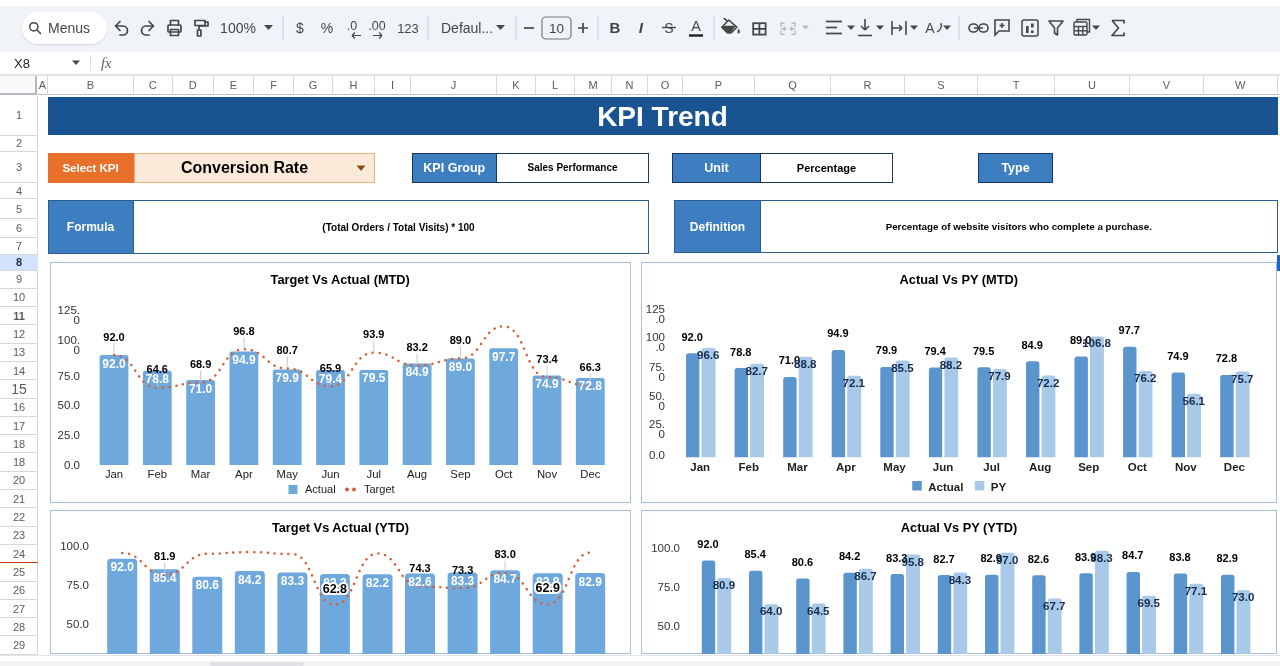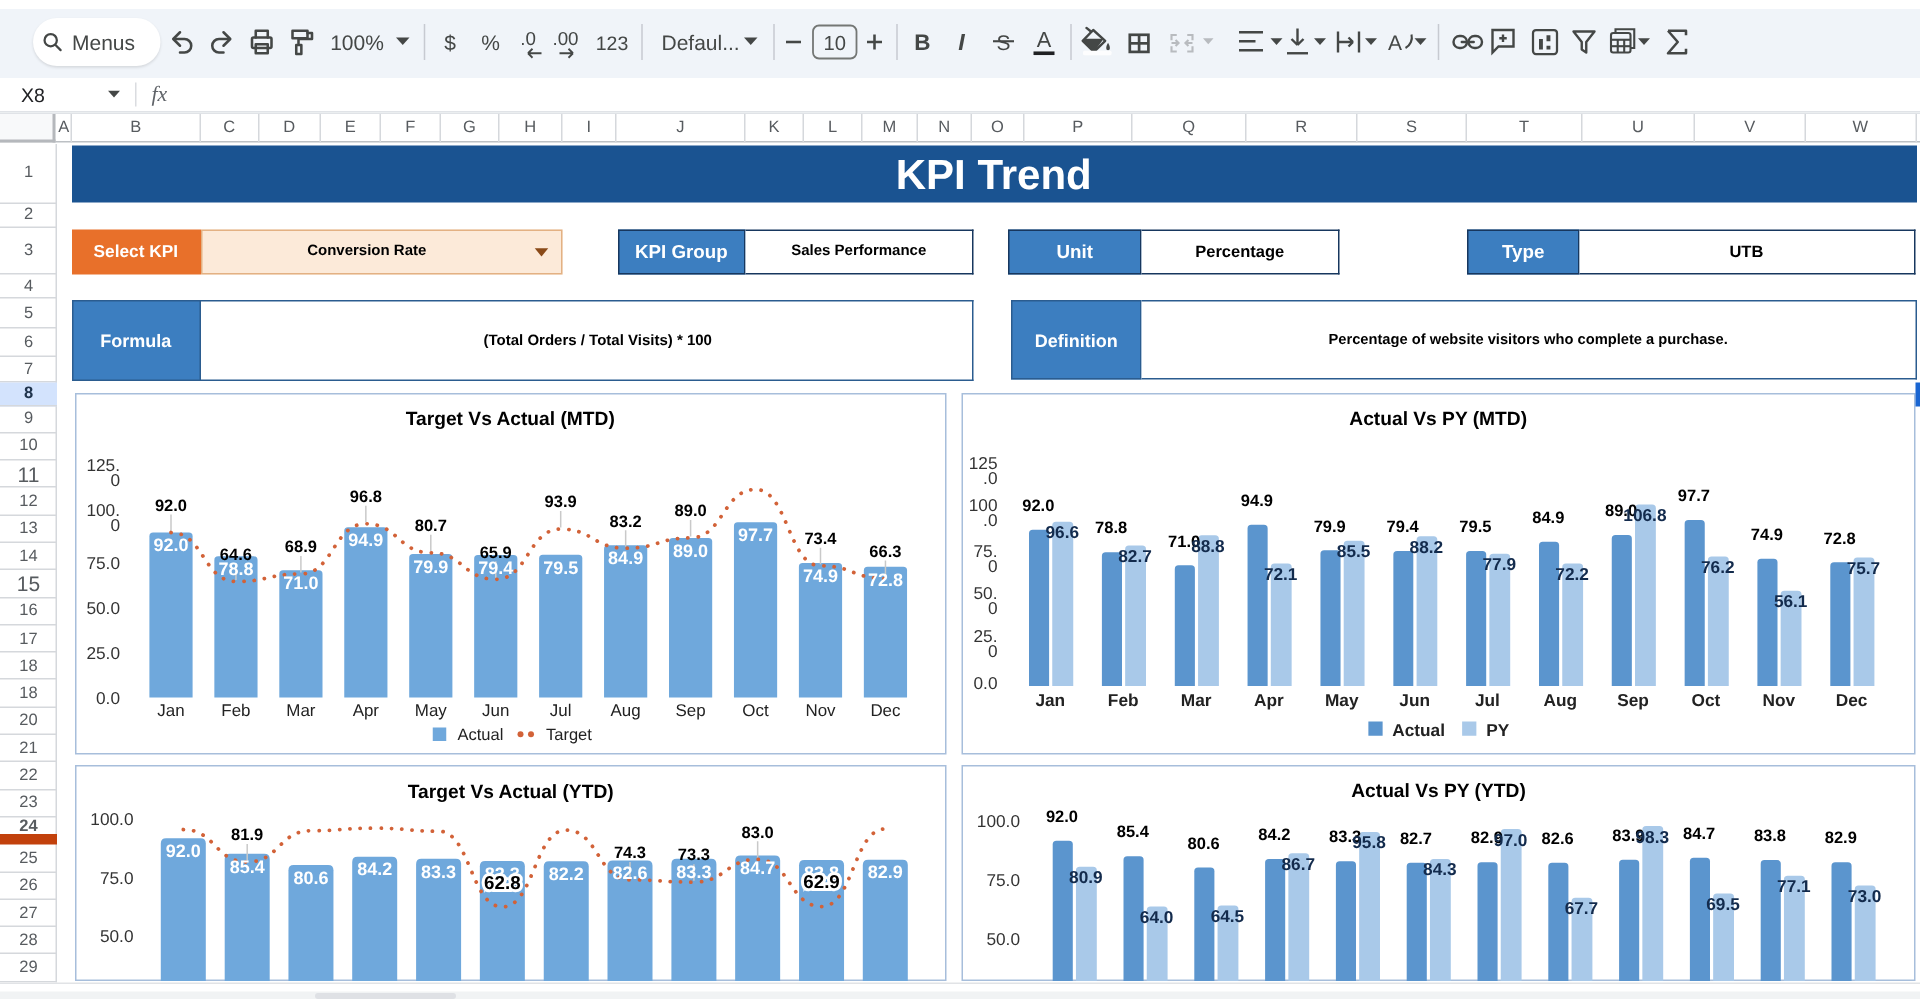--- a/index.html
+++ b/index.html
@@ -154,51 +154,50 @@
 <div class="abs" style="left:0;top:96px;width:38px;height:39.5px;background:transparent;border-bottom:1px solid #d5d8dc;font-size:11px;color:#575b5f;font-weight:normal;display:flex;align-items:center;justify-content:center">1</div>
 <div class="abs" style="left:0;top:135.5px;width:38px;height:16.8px;background:transparent;border-bottom:1px solid #d5d8dc;font-size:11px;color:#575b5f;font-weight:normal;display:flex;align-items:center;justify-content:center">2</div>
 <div class="abs" style="left:0;top:152.3px;width:38px;height:30.9px;background:transparent;border-bottom:1px solid #d5d8dc;font-size:11px;color:#575b5f;font-weight:normal;display:flex;align-items:center;justify-content:center">3</div>
 <div class="abs" style="left:0;top:183.2px;width:38px;height:16.3px;background:transparent;border-bottom:1px solid #d5d8dc;font-size:11px;color:#575b5f;font-weight:normal;display:flex;align-items:center;justify-content:center">4</div>
 <div class="abs" style="left:0;top:199.5px;width:38px;height:19.8px;background:transparent;border-bottom:1px solid #d5d8dc;font-size:11px;color:#575b5f;font-weight:normal;display:flex;align-items:center;justify-content:center">5</div>
 <div class="abs" style="left:0;top:219.3px;width:38px;height:19.2px;background:transparent;border-bottom:1px solid #d5d8dc;font-size:11px;color:#575b5f;font-weight:normal;display:flex;align-items:center;justify-content:center">6</div>
 <div class="abs" style="left:0;top:238.5px;width:38px;height:16.0px;background:transparent;border-bottom:1px solid #d5d8dc;font-size:11px;color:#575b5f;font-weight:normal;display:flex;align-items:center;justify-content:center">7</div>
 <div class="abs" style="left:0;top:254.5px;width:38px;height:16.0px;background:#d3e3fd;border-bottom:1px solid #d5d8dc;font-size:11px;color:#20344d;font-weight:bold;display:flex;align-items:center;justify-content:center">8</div>
 <div class="abs" style="left:0;top:270.5px;width:38px;height:18.3px;background:transparent;border-bottom:1px solid #d5d8dc;font-size:11px;color:#575b5f;font-weight:normal;display:flex;align-items:center;justify-content:center">9</div>
 <div class="abs" style="left:0;top:288.8px;width:38px;height:18.3px;background:transparent;border-bottom:1px solid #d5d8dc;font-size:11px;color:#575b5f;font-weight:normal;display:flex;align-items:center;justify-content:center">10</div>
-<div class="abs" style="left:0;top:307.1px;width:38px;height:18.3px;background:transparent;border-bottom:1px solid #d5d8dc;font-size:14px;color:#575b5f;font-weight:normal;display:flex;align-items:center;justify-content:center">11</div>
+<div class="abs" style="left:0;top:307.1px;width:38px;height:18.3px;background:transparent;border-bottom:1px solid #d5d8dc;font-size:11px;color:#575b5f;font-weight:bold;display:flex;align-items:center;justify-content:center">11</div>
 <div class="abs" style="left:0;top:325.4px;width:38px;height:18.3px;background:transparent;border-bottom:1px solid #d5d8dc;font-size:11px;color:#575b5f;font-weight:normal;display:flex;align-items:center;justify-content:center">12</div>
 <div class="abs" style="left:0;top:343.7px;width:38px;height:18.3px;background:transparent;border-bottom:1px solid #d5d8dc;font-size:11px;color:#575b5f;font-weight:normal;display:flex;align-items:center;justify-content:center">13</div>
 <div class="abs" style="left:0;top:362.0px;width:38px;height:18.3px;background:transparent;border-bottom:1px solid #d5d8dc;font-size:11px;color:#575b5f;font-weight:normal;display:flex;align-items:center;justify-content:center">14</div>
 <div class="abs" style="left:0;top:380.3px;width:38px;height:18.3px;background:transparent;border-bottom:1px solid #d5d8dc;font-size:14px;color:#575b5f;font-weight:normal;display:flex;align-items:center;justify-content:center">15</div>
 <div class="abs" style="left:0;top:398.6px;width:38px;height:18.3px;background:transparent;border-bottom:1px solid #d5d8dc;font-size:11px;color:#575b5f;font-weight:normal;display:flex;align-items:center;justify-content:center">16</div>
 <div class="abs" style="left:0;top:416.9px;width:38px;height:18.3px;background:transparent;border-bottom:1px solid #d5d8dc;font-size:11px;color:#575b5f;font-weight:normal;display:flex;align-items:center;justify-content:center">17</div>
 <div class="abs" style="left:0;top:435.20000000000005px;width:38px;height:18.3px;background:transparent;border-bottom:1px solid #d5d8dc;font-size:11px;color:#575b5f;font-weight:normal;display:flex;align-items:center;justify-content:center">18</div>
 <div class="abs" style="left:0;top:453.5px;width:38px;height:18.3px;background:transparent;border-bottom:1px solid #d5d8dc;font-size:11px;color:#575b5f;font-weight:normal;display:flex;align-items:center;justify-content:center">18</div>
 <div class="abs" style="left:0;top:471.8px;width:38px;height:18.3px;background:transparent;border-bottom:1px solid #d5d8dc;font-size:11px;color:#575b5f;font-weight:normal;display:flex;align-items:center;justify-content:center">20</div>
 <div class="abs" style="left:0;top:490.1px;width:38px;height:18.3px;background:transparent;border-bottom:1px solid #d5d8dc;font-size:11px;color:#575b5f;font-weight:normal;display:flex;align-items:center;justify-content:center">21</div>
 <div class="abs" style="left:0;top:508.4px;width:38px;height:18.3px;background:transparent;border-bottom:1px solid #d5d8dc;font-size:11px;color:#575b5f;font-weight:normal;display:flex;align-items:center;justify-content:center">22</div>
 <div class="abs" style="left:0;top:526.7px;width:38px;height:18.3px;background:transparent;border-bottom:1px solid #d5d8dc;font-size:11px;color:#575b5f;font-weight:normal;display:flex;align-items:center;justify-content:center">23</div>
-<div class="abs" style="left:0;top:545.0px;width:38px;height:18.3px;background:transparent;border-bottom:7px solid #c2410c;font-size:11px;color:#575b5f;font-weight:bold;display:flex;align-items:center;justify-content:center">24</div>
+<div class="abs" style="left:0;top:545.0px;width:38px;height:18.3px;background:transparent;border-bottom:1px solid #c2410c;font-size:11px;color:#575b5f;font-weight:normal;display:flex;align-items:center;justify-content:center">24</div>
 <div class="abs" style="left:0;top:563.3px;width:38px;height:18.3px;background:transparent;border-bottom:1px solid #d5d8dc;font-size:11px;color:#575b5f;font-weight:normal;display:flex;align-items:center;justify-content:center">25</div>
 <div class="abs" style="left:0;top:581.6px;width:38px;height:18.3px;background:transparent;border-bottom:1px solid #d5d8dc;font-size:11px;color:#575b5f;font-weight:normal;display:flex;align-items:center;justify-content:center">26</div>
 <div class="abs" style="left:0;top:599.9000000000001px;width:38px;height:18.3px;background:transparent;border-bottom:1px solid #d5d8dc;font-size:11px;color:#575b5f;font-weight:normal;display:flex;align-items:center;justify-content:center">27</div>
 <div class="abs" style="left:0;top:618.2px;width:38px;height:18.3px;background:transparent;border-bottom:1px solid #d5d8dc;font-size:11px;color:#575b5f;font-weight:normal;display:flex;align-items:center;justify-content:center">28</div>
 <div class="abs" style="left:0;top:636.5px;width:38px;height:18.3px;background:transparent;border-bottom:1px solid #d5d8dc;font-size:11px;color:#575b5f;font-weight:normal;display:flex;align-items:center;justify-content:center">29</div>
 <div class="abs" style="left:47.5px;top:96.5px;width:1230px;height:38px;background:#1a5391;color:#fff;font-size:28px;font-weight:bold;display:flex;align-items:center;justify-content:center;padding-top:3px">KPI Trend</div>
 <div class="abs" style="left:47.5px;top:153px;width:86px;height:29.5px;background:#e8702a;color:#fff;font-size:11.5px;font-weight:bold;display:flex;align-items:center;justify-content:center">Select KPI</div>
-<div class="abs" style="left:133.5px;top:153px;width:241px;height:29.5px;background:#fcead9;border:1px solid #e3b183;color:#000;font-size:10px;font-weight:bold;display:flex;align-items:center;justify-content:center;padding-right:19px">Conversion Rate</div>
+<div class="abs" style="left:133.5px;top:153px;width:241px;height:29.5px;background:#fcead9;border:1px solid #e3b183;color:#000;font-size:16px;font-weight:bold;display:flex;align-items:center;justify-content:center;padding-right:19px">Conversion Rate</div>
 <svg class="abs" style="left:355px;top:164px" width="12" height="9" viewBox="0 0 12 9">
       <path d="M1.5 1.5 l4.5 5.5 l4.5 -5.5 z" fill="#8a4a18"></path>
     </svg>
 <div class="abs" style="left:411.5px;top:152.5px;width:85.5px;height:30px;background:#3c7ec0;border:1.5px solid #17375e;color:#fff;font-size:12.5px;font-weight:bold;display:flex;align-items:center;justify-content:center">KPI Group</div>
 <div class="abs" style="left:497px;top:152.5px;width:152px;height:30px;background:#fff;border:1.5px solid #17375e;border-left:none;color:#000;font-size:10px;font-weight:bold;display:flex;align-items:center;justify-content:center">Sales Performance</div>
 <div class="abs" style="left:672px;top:152.5px;width:89px;height:30px;background:#3c7ec0;border:1.5px solid #17375e;color:#fff;font-size:12.5px;font-weight:bold;display:flex;align-items:center;justify-content:center">Unit</div>
 <div class="abs" style="left:761px;top:152.5px;width:132px;height:30px;background:#fff;border:1.5px solid #17375e;border-left:none;color:#000;font-size:11px;font-weight:bold;display:flex;align-items:center;justify-content:center">Percentage</div>
 <div class="abs" style="left:978px;top:152.5px;width:75px;height:30px;background:#3c7ec0;border:1.5px solid #17375e;color:#fff;font-size:12.5px;font-weight:bold;display:flex;align-items:center;justify-content:center">Type</div>
-<div class="abs" style="left:1053px;top:152.5px;width:223.5px;height:30px;background:#fff;border:1.5px solid #17375e;border-left:none;color:#000;font-size:11px;font-weight:bold;display:flex;align-items:center;justify-content:center">UTB</div>
 <div class="abs" style="left:47.5px;top:200px;width:86px;height:54px;background:#3c7ec0;border:1px solid #2b5c8f;color:#fff;font-size:12px;font-weight:bold;display:flex;align-items:center;justify-content:center">Formula</div>
 <div class="abs" style="left:133.5px;top:200px;width:515px;height:54px;background:#fff;border:1px solid #2b5c8f;border-left:none;color:#000;font-size:10px;font-weight:bold;display:flex;align-items:center;justify-content:center;padding-left:16px">(Total Orders / Total Visits) * 100</div>
 <div class="abs" style="left:674px;top:200px;width:87px;height:53px;background:#3c7ec0;border:1px solid #2b5c8f;color:#ffffff;font-size:12px;font-weight:bold;display:flex;align-items:center;justify-content:center">Definition</div>
 <div class="abs" style="left:761px;top:200px;width:516.5px;height:53px;background:#fff;border:1px solid #2b5c8f;border-left:none;color:#000;font-size:9.8px;font-weight:bold;display:flex;align-items:center;justify-content:center">Percentage of website visitors who complete a purchase.</div>
 <div class="abs" style="left:50px;top:262px;width:580.5px;height:240.5px;background:#fff;border:1px solid #a7bedb"></div>
 <div class="abs" style="left:641px;top:262px;width:635.5px;height:240.5px;background:#fff;border:1px solid #a7bedb"></div>
 <div class="abs" style="left:50px;top:510px;width:581px;height:144px;background:#fff;border:1px solid #a7bedb"></div>
 <div class="abs" style="left:640.5px;top:509.5px;width:636.0px;height:144.5px;background:#fff;border:1px solid #a7bedb"></div>
 <svg class="abs" style="left:50px;top:262px" width="580.5" height="240.5" viewBox="0 0 580.5 240.5">
       <text x="290.2" y="21.5" text-anchor="middle" font-size="12.8" font-family="Liberation Sans, sans-serif" font-weight="bold" fill="#000">Target Vs Actual (MTD)</text>

